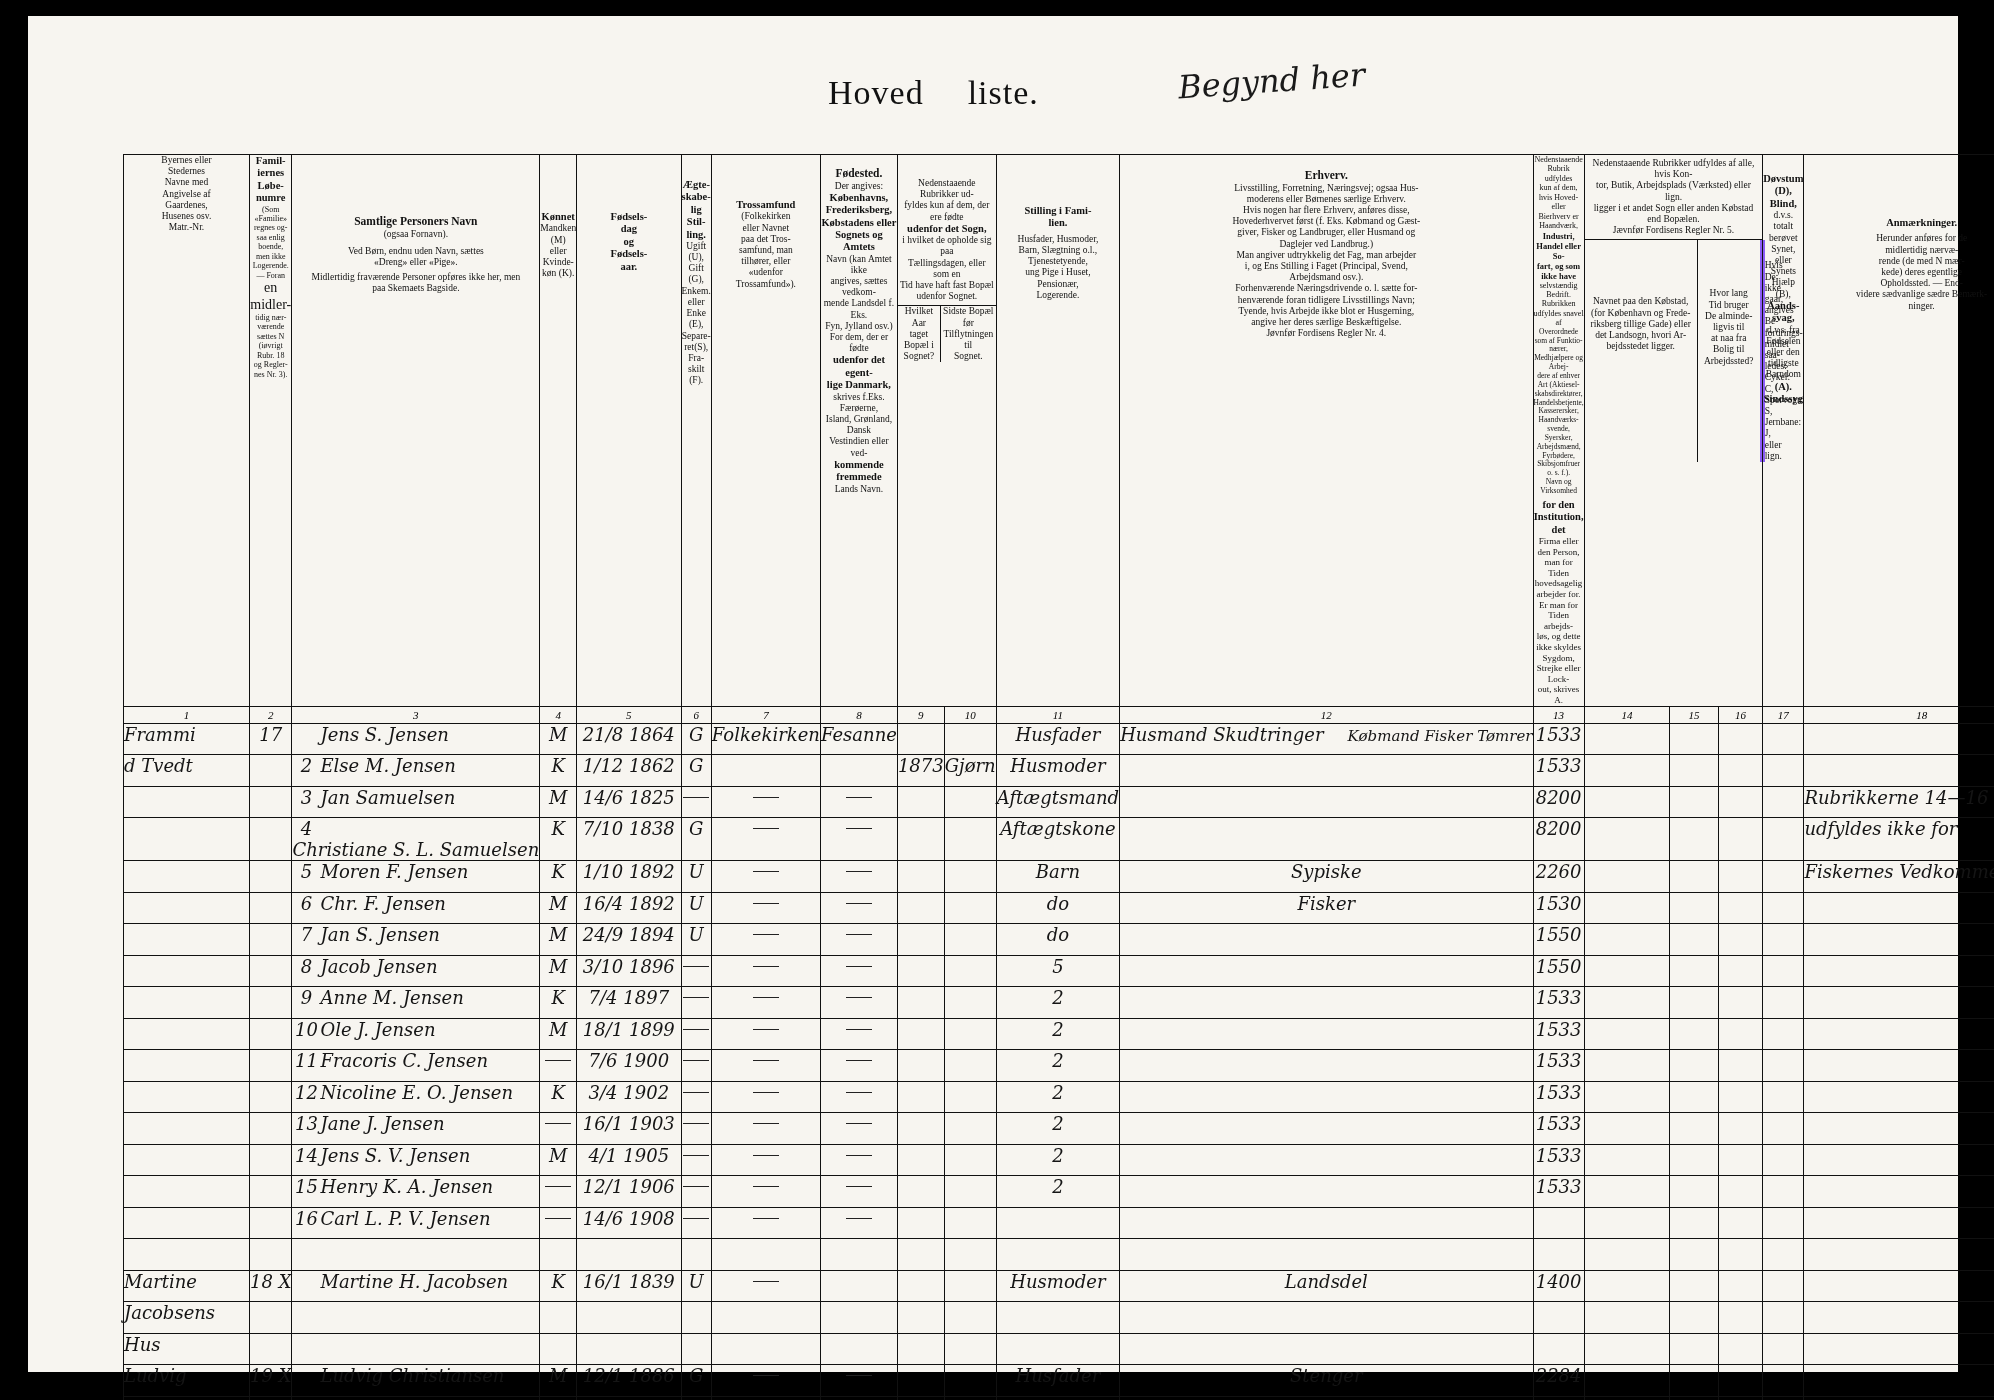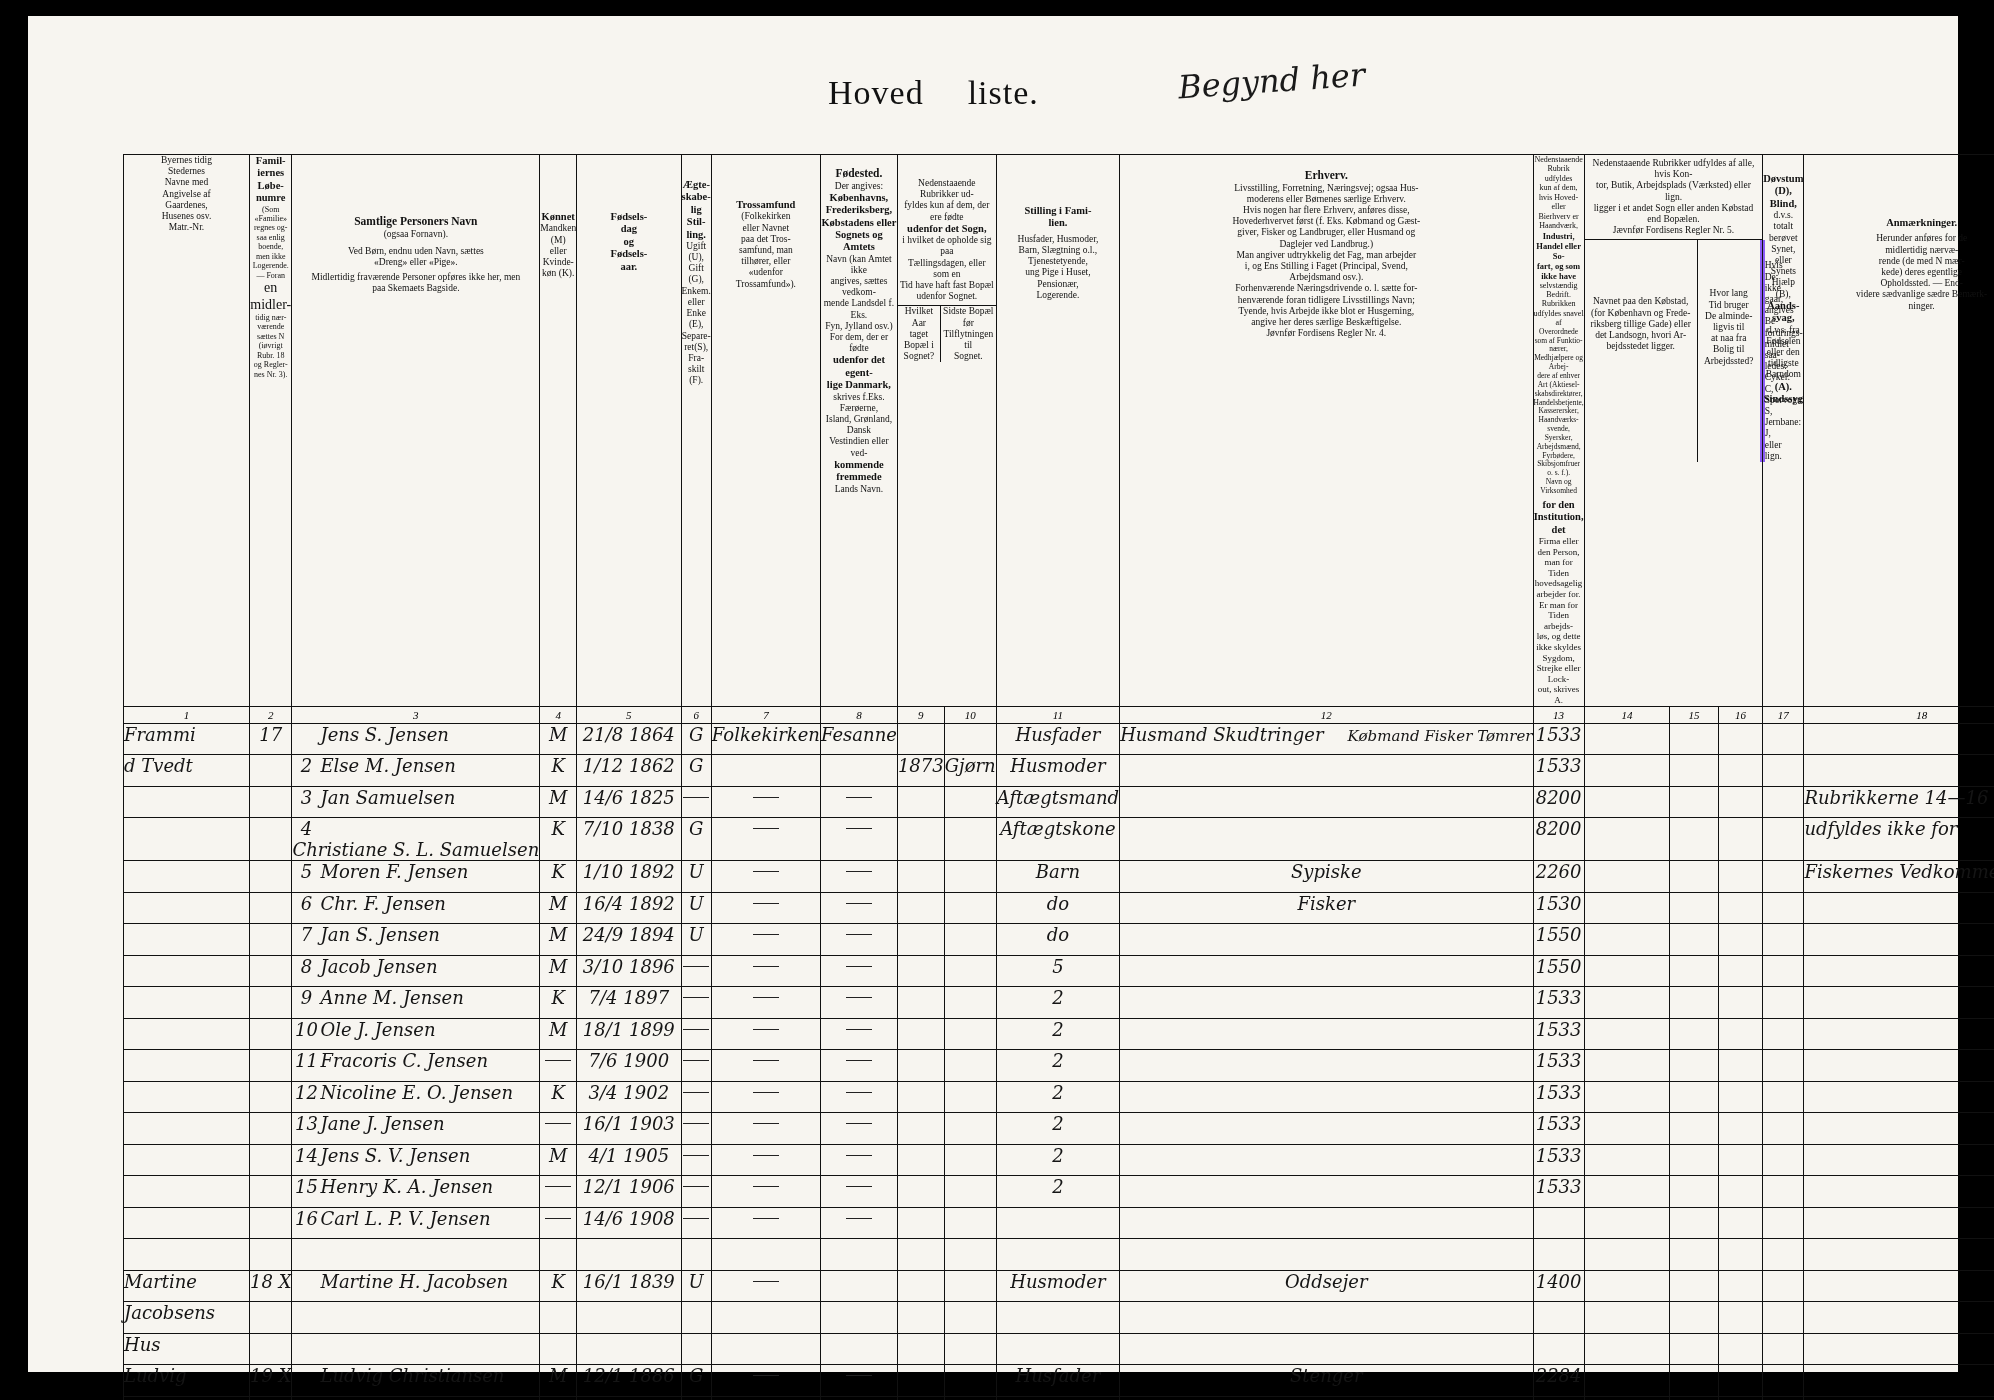--- a/index.html
+++ b/index.html
@@ -57,21 +57,21 @@
             <col style="width:112px">
             <col style="width:62px">
           <col style="width:56px">
             <col style="width:56px">
             <col style="width:108px">
         </colgroup>
 
         <tbody>
             <tr>
           <td class="hdr" style="height:280px">
-                <div>Byernes tidig</div>
+                <div>Byernes eller</div>
                 <div>Stedernes</div>
                 <div>Navne med</div>
                 <div>Angivelse af</div>
                 <div>Gaardenes,</div>
                 <div>Husenes osv.</div>
                 <div>Matr.-Nr.</div>
               </td>
           <td class="hdr">
                 <div class="mid">Famil-</div>
                 <div class="mid">iernes</div>
@@ -707,21 +707,21 @@
               <td class="c"><span class="hand">18 X</span></td>
               <td class="l"><span class="hand" style="display:inline-block;width:28px;text-align:center"></span><span class="hand">Martine H. Jacobsen</span></td>
               <td class="c"><span class="hand">K</span></td>
               <td class="c"><span class="hand">16/1 1839</span></td>
               <td class="c"><span class="hand">U</span></td>
               <td class="c"><span class="dash"></span></td>
               <td class="c"></td>
               <td class="c"></td>
               <td class="c"></td>
               <td class="c"><span class="hand">Husmoder</span></td>
-              <td class="c"><span class="hand">Oddsejer</span></td>
+              <td class="c"><span class="hand">Landsdel</span></td>
               <td class="c"><span class="hand">1400</span></td>
               <td class="c"></td>
               <td class="c"></td>
               <td class="c"></td>
               <td class="c"></td>
               <td class="l"></td>
             </tr>
             <tr class="datarow">
               <td class="l"><span class="hand">Jacobsens</span></td>
               <td class="c"></td>

